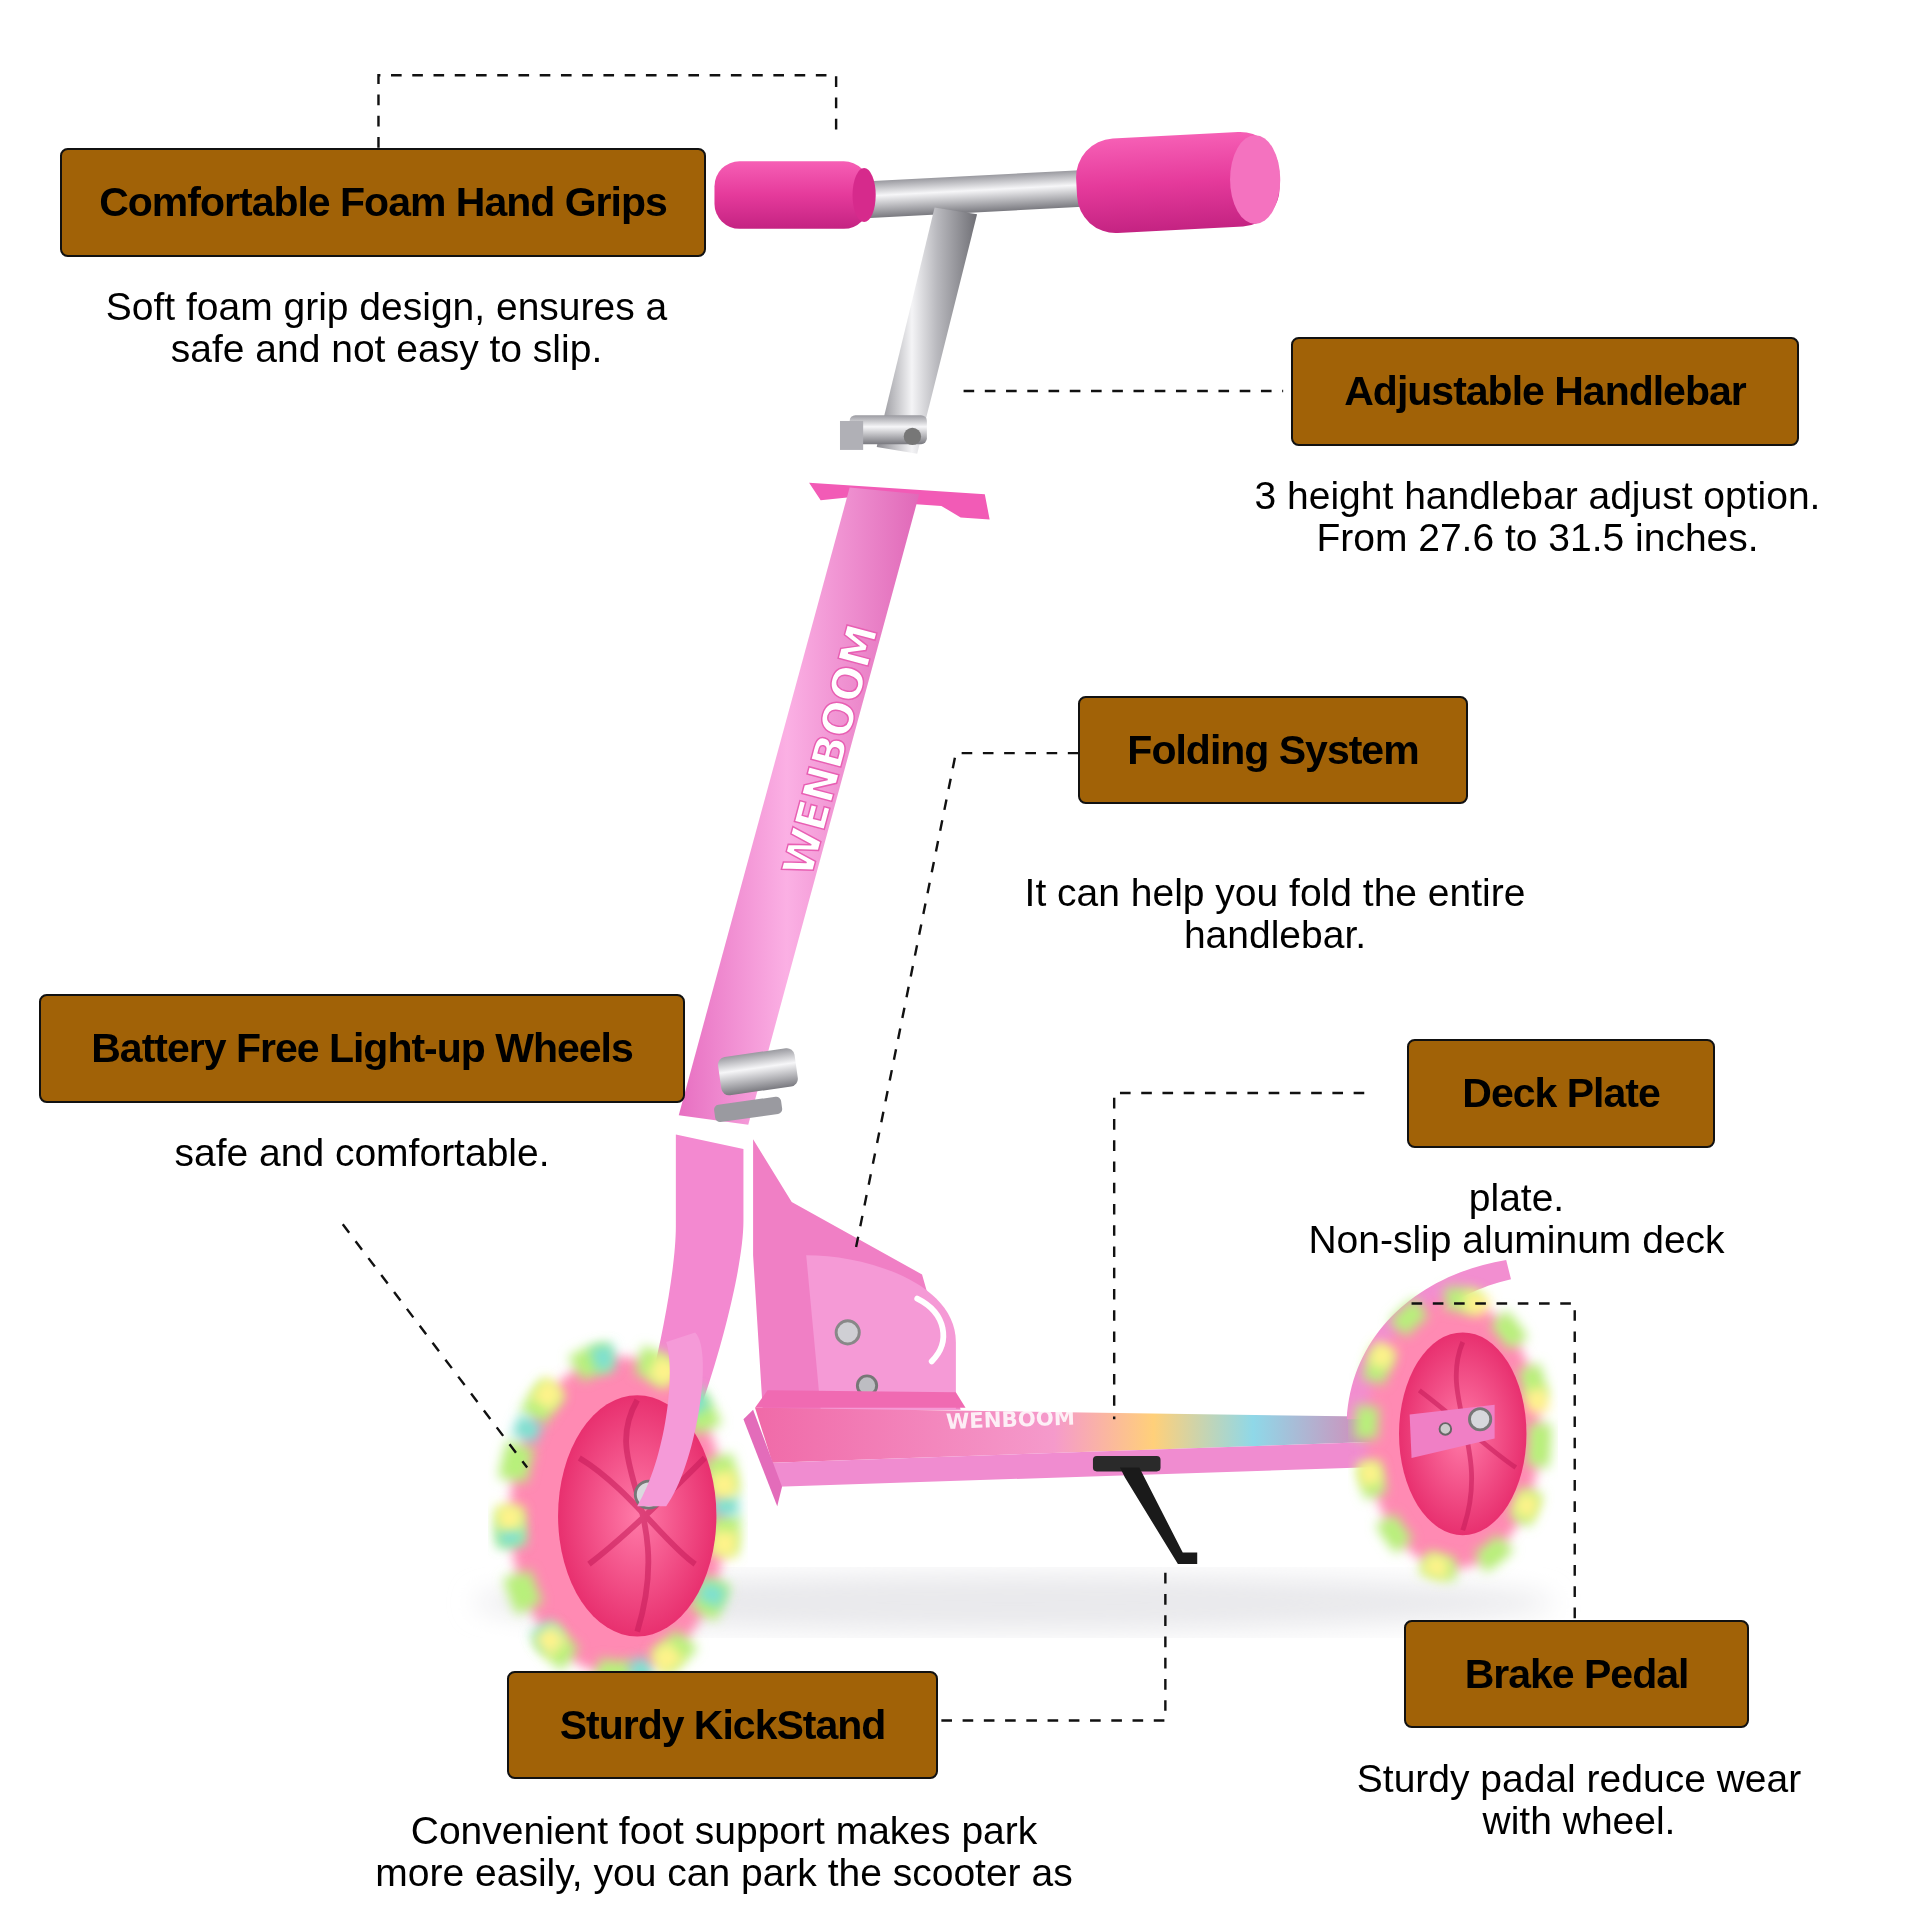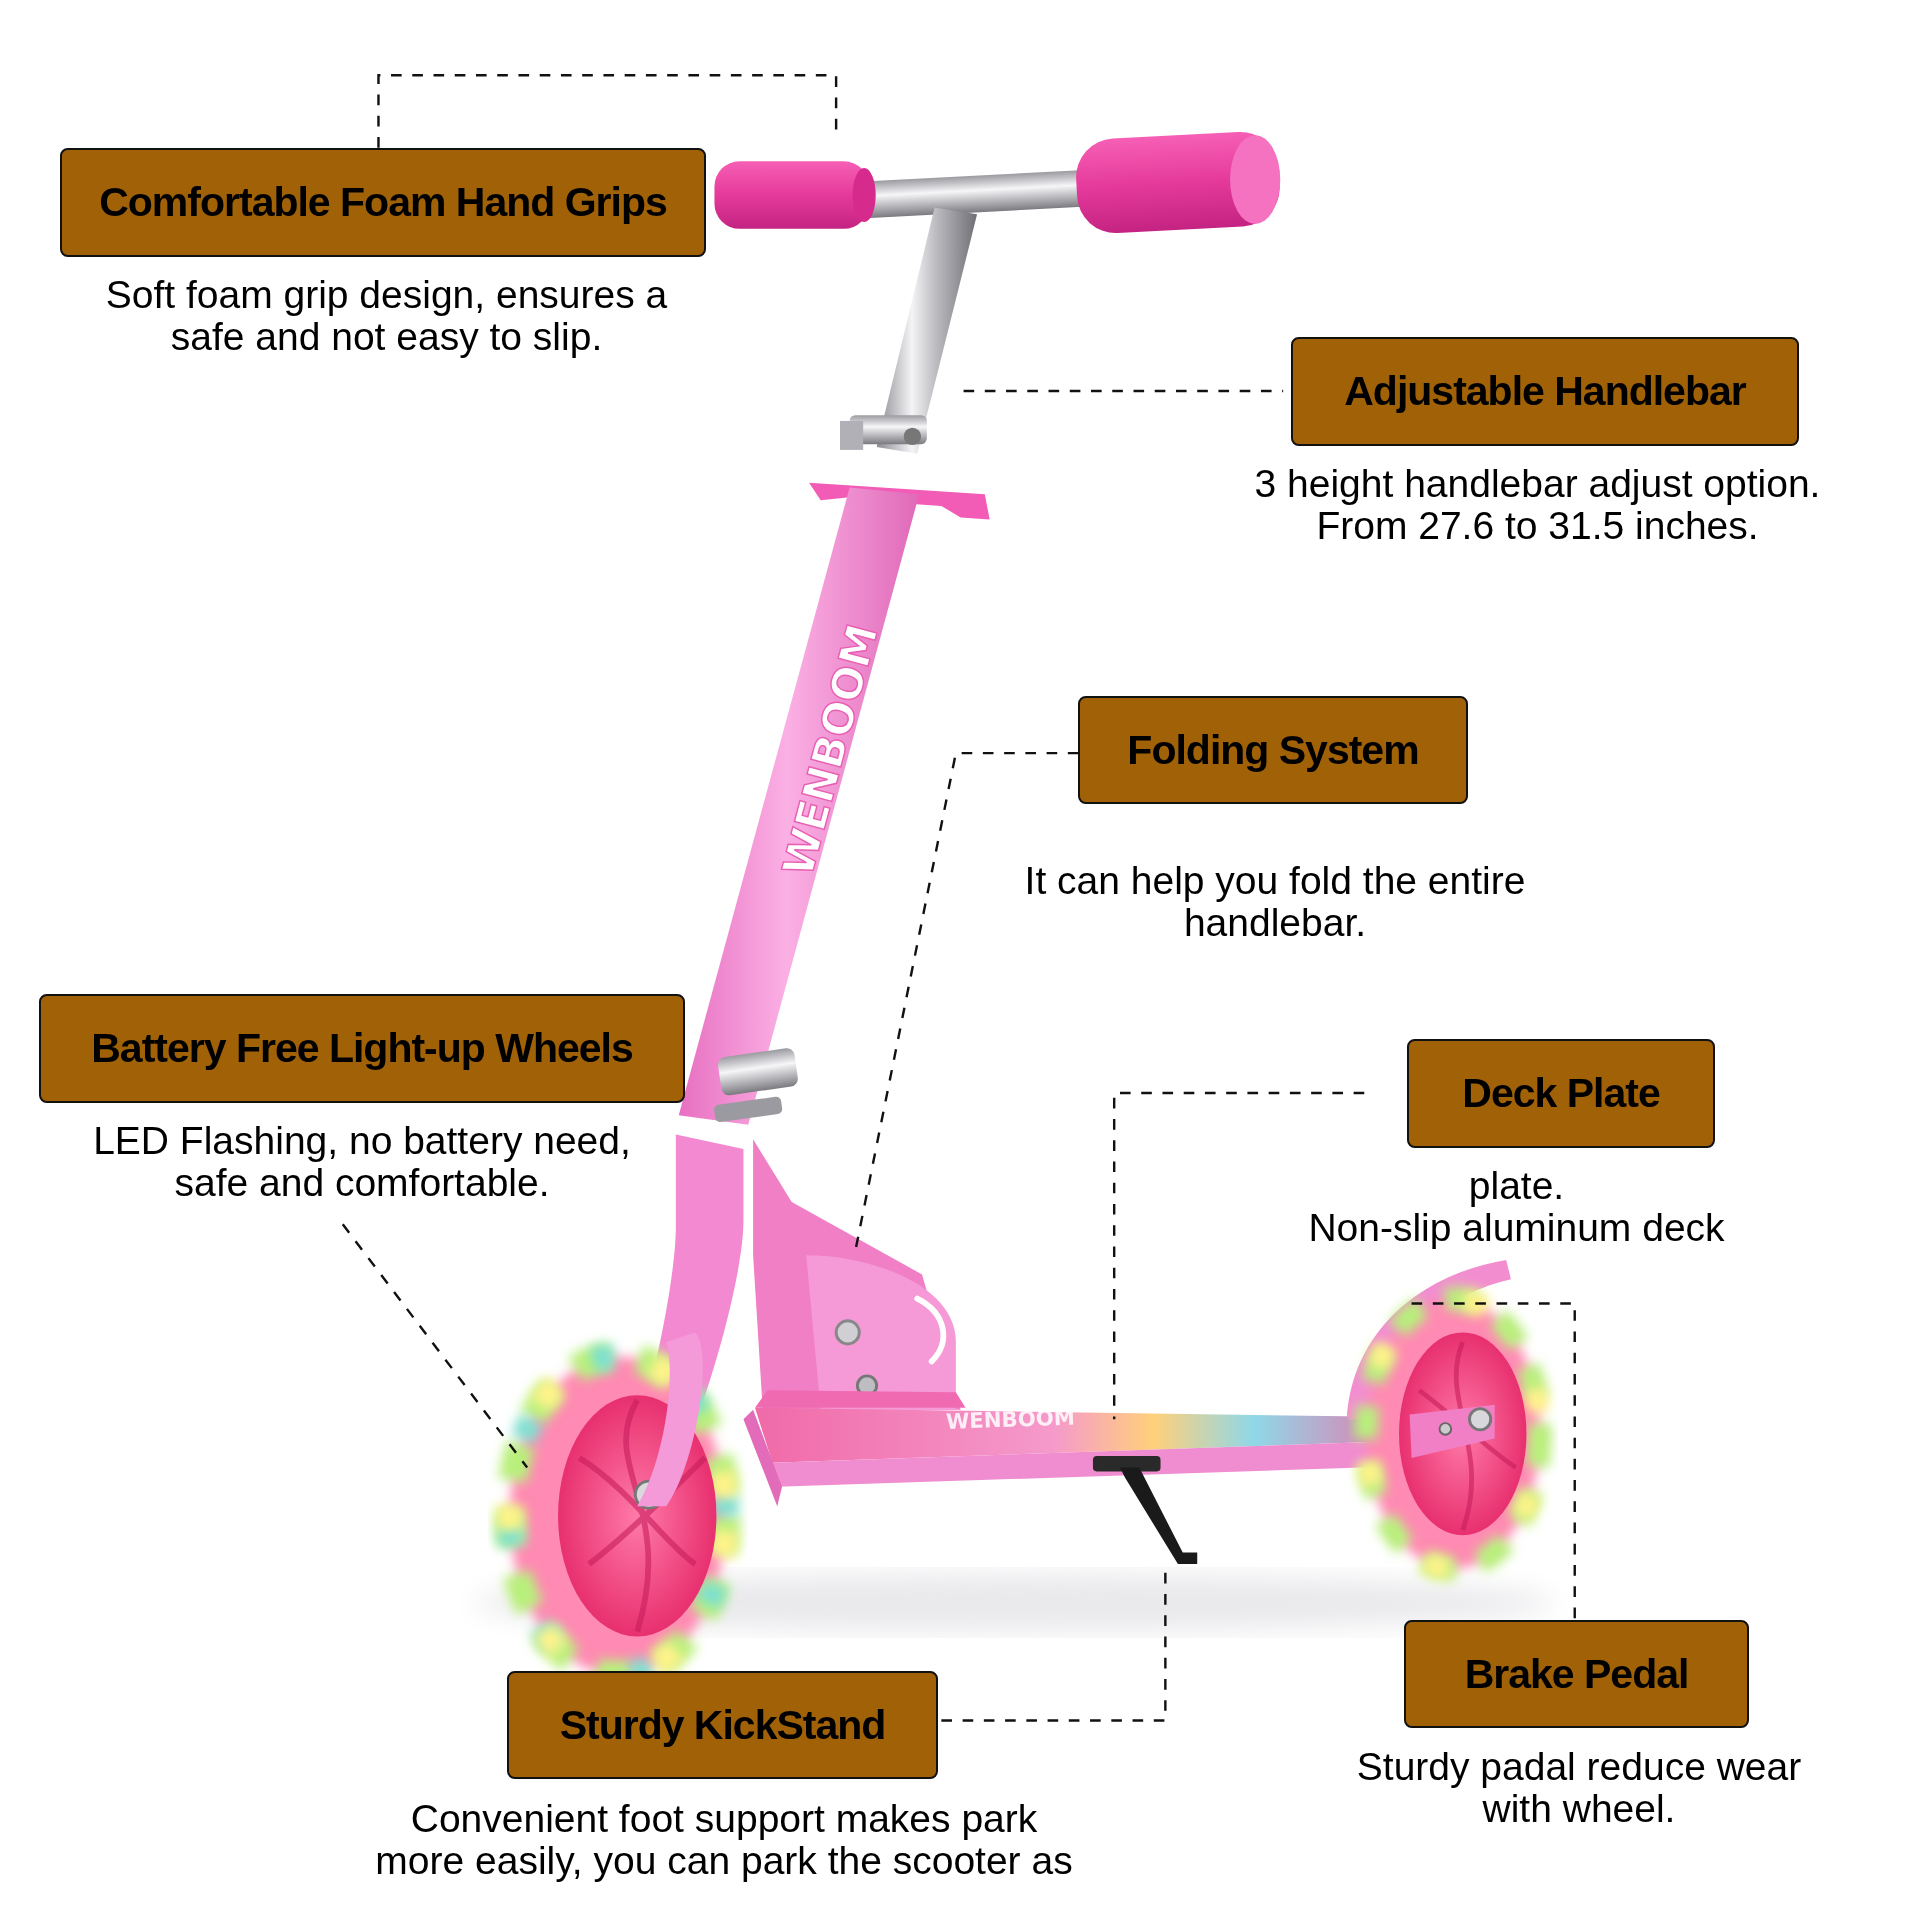--- a/index.html
+++ b/index.html
@@ -9,21 +9,21 @@
     border: 2.4px solid #111; border-radius: 7.7px; background: #a16207;
     display: flex; align-items: center; justify-content: center;
   }
   .box .title {
     font-family: "Liberation Sans", "DejaVu Sans", sans-serif;
     font-weight: 700; font-size: 41px; letter-spacing: -1px; white-space: nowrap; color: #000;
   }
   .desc {
     position: absolute; text-align: center;
     font-family: "Liberation Sans", "DejaVu Sans", sans-serif;
-    font-size: 39px; line-height: 42px; color: #000;
+    font-size: 39px; line-height: 42px; color: #000; margin-top: 12px;
   }
   svg.layer { position: absolute; left: 0; top: 0; }
   .dash { fill: none; stroke: #111; stroke-width: 2.5; stroke-dasharray: 11 11; }
 </style>
 </head>
 <body>
 
 <svg class="layer" width="1931" height="1931" viewBox="0 0 2000 2000">
   <defs>
     <linearGradient id="chromeG" x1="0" x2="1" y1="0" y2="0">
@@ -183,21 +183,20 @@
 </div>
 <div class="desc" style="left:966px; top:860px; width:618px;">
   <div>It can help you fold the entire</div>
   <div>handlebar.</div>
 </div>
 
 <div class="box" style="left:39px; top:994px; width:646px; height:109px;">
   <span class="title">Battery Free Light-up Wheels</span>
 </div>
 <div class="desc" style="left:29px; top:1120px; width:666px;">
-  <div>LED Flashing, no battery need,</div>
   <div>safe and comfortable.</div>
 </div>
 
 <div class="box" style="left:1364px; top:1039px; width:308px; height:109px;margin-left:43px;">
   <span class="title">Deck Plate</span>
 </div>
 <div class="desc" style="left:1246px; top:1165px; width:541px;">
   <div>plate.</div>
   <div>Non-slip aluminum deck</div>
 </div>

